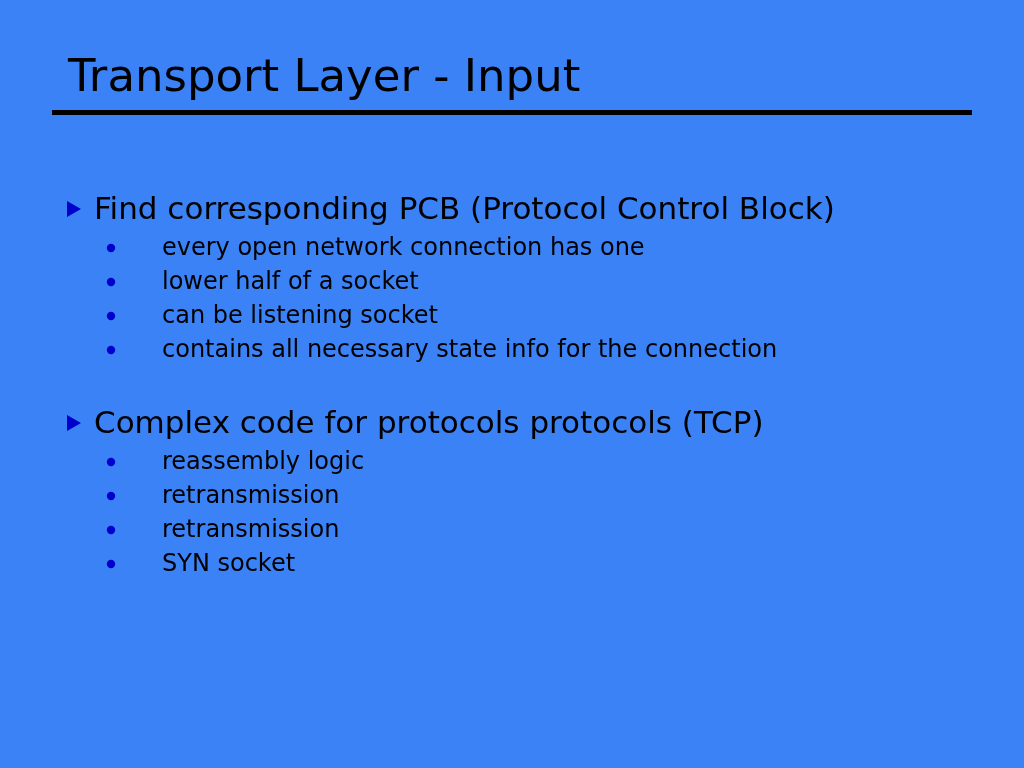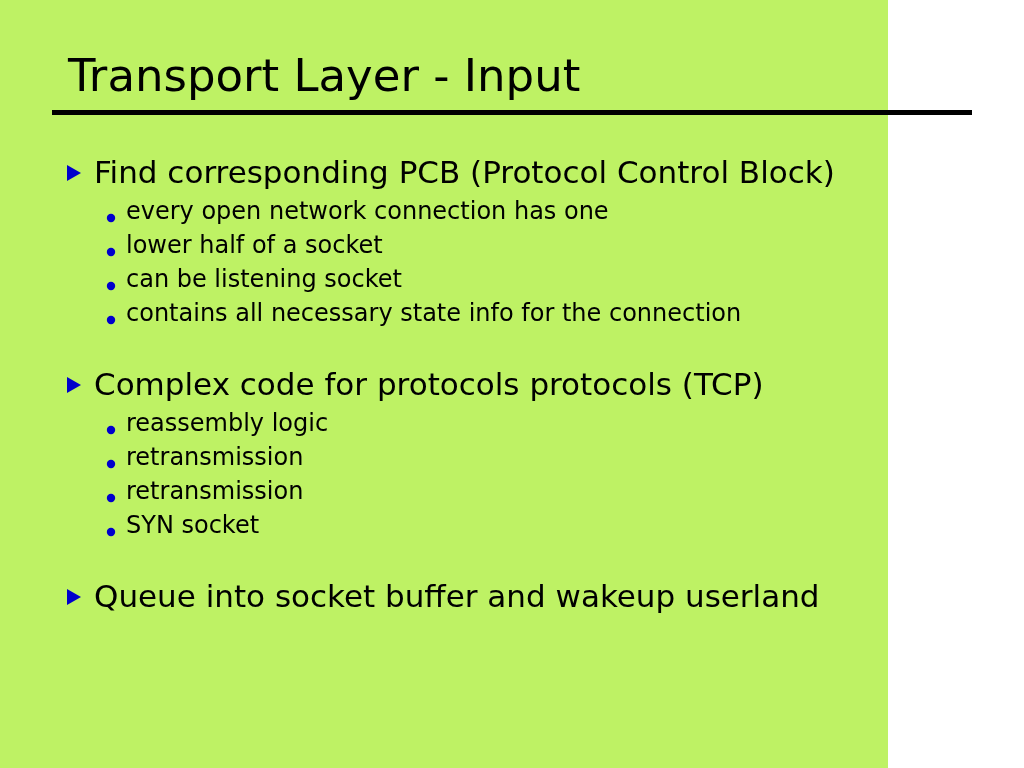--- a/index.html
+++ b/index.html
@@ -11,23 +11,23 @@
     width: 1024px;
     height: 768px;
     background: #ffffff;
     font-family: "DejaVu Sans", "Liberation Sans", sans-serif;
     color: #000000;
     overflow: hidden;
   }
 
   .slide {
     position: relative;
-    width: 888px;
+    width: 1024px;
     height: 768px;
-    background: #bef264;
+    background: #3b82f6;
   }
 
   
   .title-block {
     position: absolute;
     left: 52px;
     top: 48px;
     width: 920px;
   }
   .slide-title {
@@ -50,20 +50,21 @@
   
   .body-block {
     position: absolute;
     left: 64px;
     top: 152px;
     width: 940px;
   }
 
   .group {
     margin-bottom: 34px;
+    margin-top: 36px;
   }
   .group:last-child {
     margin-bottom: 0;
   }
 
   
   .lvl1 {
     display: flex;
     align-items: flex-start;
     margin: 0 0 2px 0;
@@ -86,22 +87,23 @@
   }
 
   
   .lvl2-list {
     margin: 0;
     padding: 0;
     list-style: none;
   }
   .lvl2 {
     display: flex;
-    align-items: center;
+    align-items: flex-start;
     min-height: 34px;
+    gap: 36px;
   }
   .dot-bullet {
     flex: 0 0 auto;
     width: 20px;
     margin-left: 42px;
     padding-top: 13px;
     line-height: 0;
   }
   .dot-bullet svg {
     display: block;
@@ -208,25 +210,15 @@
           <span class="dot-bullet">
             <svg width="10" height="10" viewBox="0 0 10 10" aria-hidden="true">
               <circle cx="5" cy="5" r="4.2" fill="#0000cc"></circle>
             </svg>
           </span>
           <span class="lvl2-text">SYN socket</span>
         </li>
       </ul>
     </div>
 
-    <div class="group">
-      <div class="lvl1">
-        <span class="tri-bullet">
-          <svg width="20" height="20" viewBox="0 0 20 20" aria-hidden="true">
-            <polygon points="3,2 17,10 3,18" fill="#0000cc"></polygon>
-          </svg>
-        </span>
-        <span class="lvl1-text">Queue into socket buffer and wakeup userland</span>
-      </div>
-    </div>
 
   </div>
 </div>
 
 </body></html>

